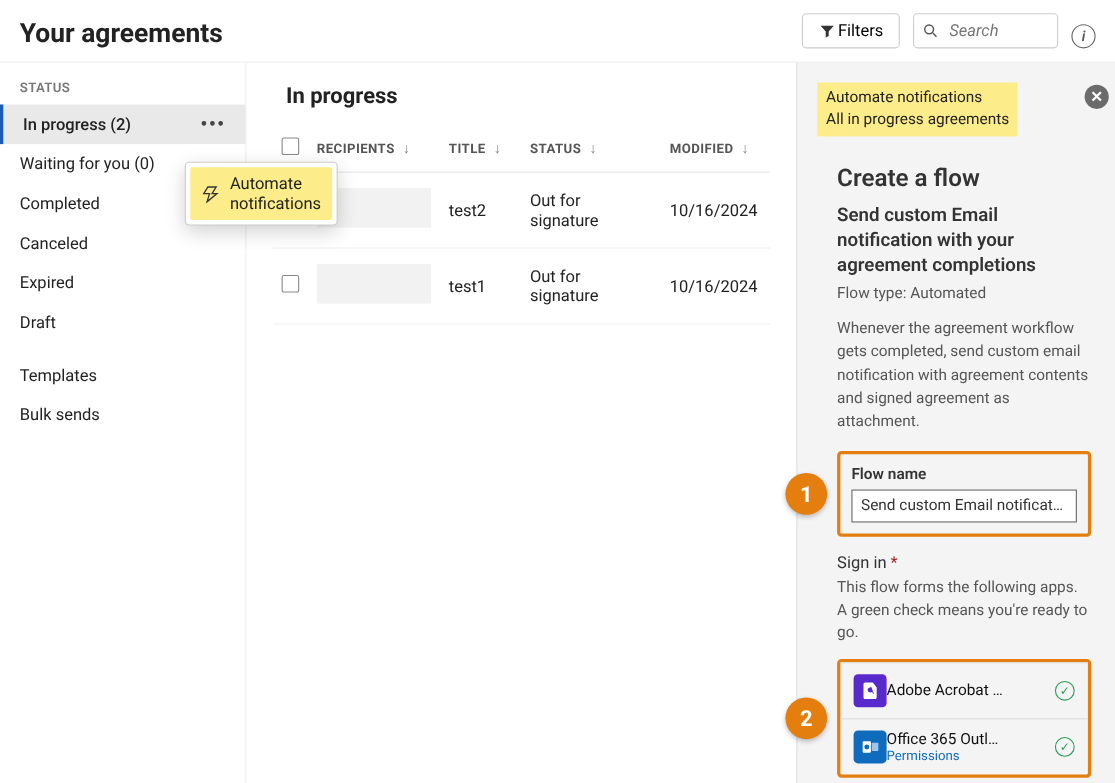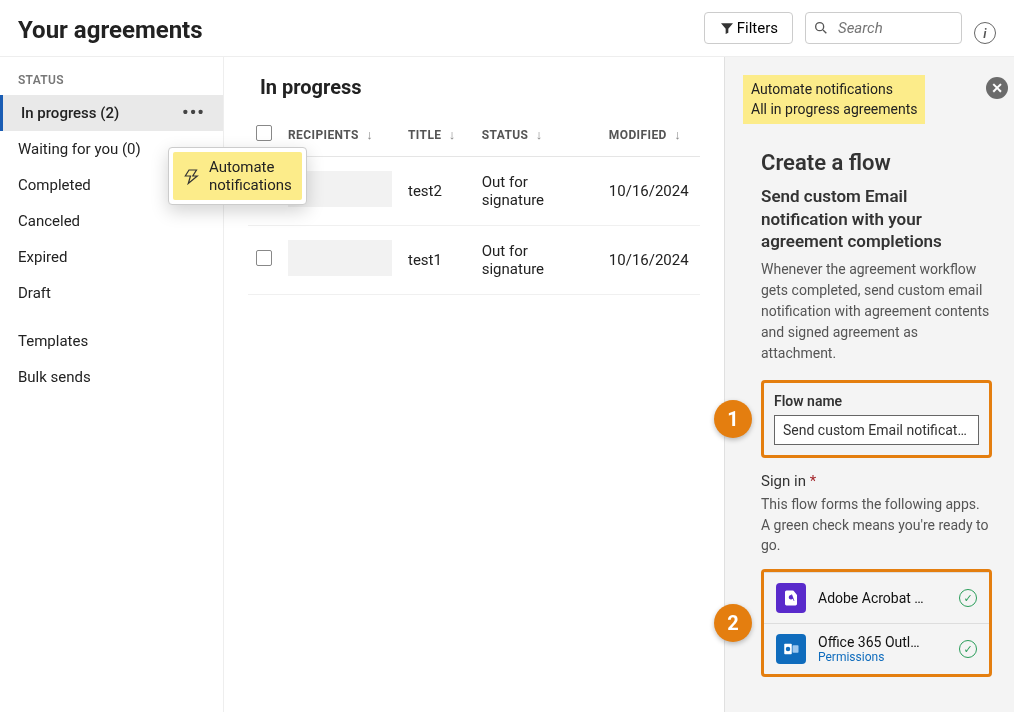--- a/index.html
+++ b/index.html
@@ -5,21 +5,21 @@
   * { box-sizing: border-box; margin: 0; padding: 0; font-family: -apple-system, "Segoe UI", Roboto, Helvetica, Arial, sans-serif; }
   body { background: #fff; width: 1014px; height: 712px; overflow: hidden; position: relative; color: #222; }
 
   .app { display: flex; flex-direction: column; height: 100%; }
 
   
   .topbar { display: flex; align-items: flex-end; padding: 12px 18px 12px 18px; gap: 12px; }
   .title { font-size: 24px; font-weight: 700; color: #222; flex: 1; }
   .btn-filters { display: inline-flex; align-items: center; gap: 2px; border: 1px solid #ccc; border-radius: 4px; background: #fff; padding: 6px 14px; font-size: 15px; cursor: pointer; }
   .search-wrap { position: relative; }
-  .search-input { border: 1px solid #ccc; border-radius: 4px; padding: 6px 10px 6px 32px; font-size: 15px; width: 157px; font-style: italic; color: #555; }
+  .search-input { border: 1px solid #ccc; border-radius: 4px; padding: 6px 10px 6px 32px; font-size: 15px; width: 132px; font-style: italic; color: #555; }
   .search-icn { position: absolute; left: 8px; top: 50%; transform: translateY(-50%); }
   .info-btn { width: 22px; height: 22px; border: 1.5px solid #666; border-radius: 50%; display: inline-flex; align-items: center; justify-content: center; font-size: 13px; font-style: italic; font-weight: 600; color: #555; cursor: pointer; }
 
   .body { display: flex; flex: 1; border-top: 1px solid #eee; min-height: 0; }
 
   
   .sidebar { width: 224px; border-right: 1px solid #eee; padding: 14px 0; position: relative; }
   .side-heading { font-size: 12px; font-weight: 600; color: #777; padding: 2px 18px 8px; letter-spacing: 0.3px; }
   .side-item { display: flex; align-items: center; justify-content: space-between; padding: 9px 18px; font-size: 15px; cursor: pointer; color: #222; }
   .side-item.active { background: #e9e9e9; border-left: 3px solid #1a5db4; padding-left: 18px; font-weight: 500; }
@@ -74,21 +74,21 @@
   }
   .field-label { font-size: 14px; font-weight: 600; color: #333; margin-bottom: 6px; }
   .flowname-input { width: 100%; border: 1px solid #666; background: #fff; padding: 6px 8px; font-size: 14px; color: #333; white-space: nowrap; overflow: hidden; text-overflow: ellipsis; }
 
   .signin-label { font-size: 15px; color: #333; margin: 6px 0 4px; }
   .req { color: #a4262c; }
   .signin-desc { font-size: 14px; color: #555; line-height: 1.45; margin-bottom: 14px; }
 
   .apps-box { border: 3px solid #e47e0f; border-radius: 4px; position: relative; background: #f4f4f4; }
   .apps-box .num-badge { top: 50%; }
-  .app-row { display:flex; align-items:center; gap: 12px; padding: 10px 12px; border-top: 1px solid #ddd; }
+  .app-row { display:flex; align-items:center; padding: 10px 12px; border-top: 1px solid #ddd; }
   .app-row:first-child { border-top: none; }
   .app-icon { width: 30px; height: 30px; border-radius: 4px; display:flex; align-items:center; justify-content:center; flex-shrink:0; }
   .app-icon.adobe { background: #592acb; }
   .app-icon.outlook { background: #0f6cbd; }
   .app-text { flex: 1; min-width: 0; }
   .app-name { font-size: 14px; color: #111; white-space: nowrap; overflow:hidden; text-overflow:ellipsis; }
   .app-perm { font-size: 12px; color: #0f6cbd; }
   .ok-chk { width: 18px; height: 18px; border: 1.5px solid #2a9d5a; border-radius: 50%; display:flex; align-items:center; justify-content:center; color:#2a9d5a; font-size: 11px; }
 
   svg { display: block; }
@@ -212,20 +212,21 @@
     <div class="right-wrap">
       <div class="close-panel">✕</div>
       <div class="crumb">
         <div>Automate notifications</div>
         <div>All in progress agreements</div>
       </div>
 
       <div class="panel-body">
         <div class="panel-h">Create a flow</div>
         <div class="panel-sub">Send custom Email notification with your agreement completions</div>
+        <div class="panel-flowtype">Flow type: Automated</div>
         <div class="panel-desc">Whenever the agreement workflow gets completed, send custom email notification with agreement contents and signed agreement as attachment.</div>
 
         <div class="hl-box">
           <div class="num-badge">1</div>
           <div class="field-label">Flow name</div>
           <input class="flowname-input" value="Send custom Email notificatio…" style="">
         </div>
 
         <div class="signin-label">
           <span>Sign in</span>

